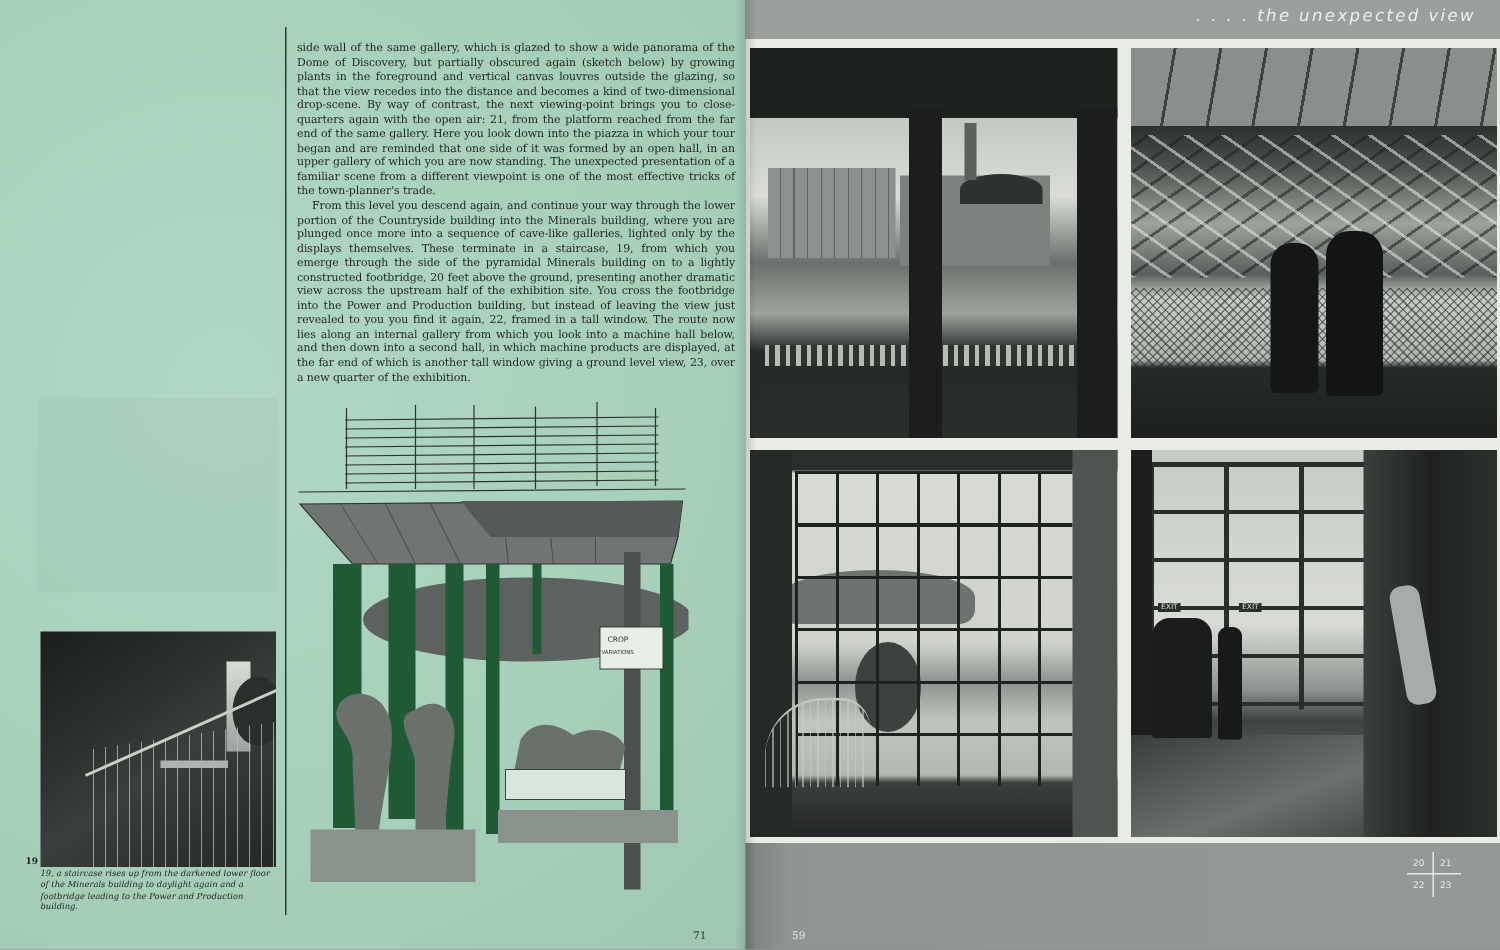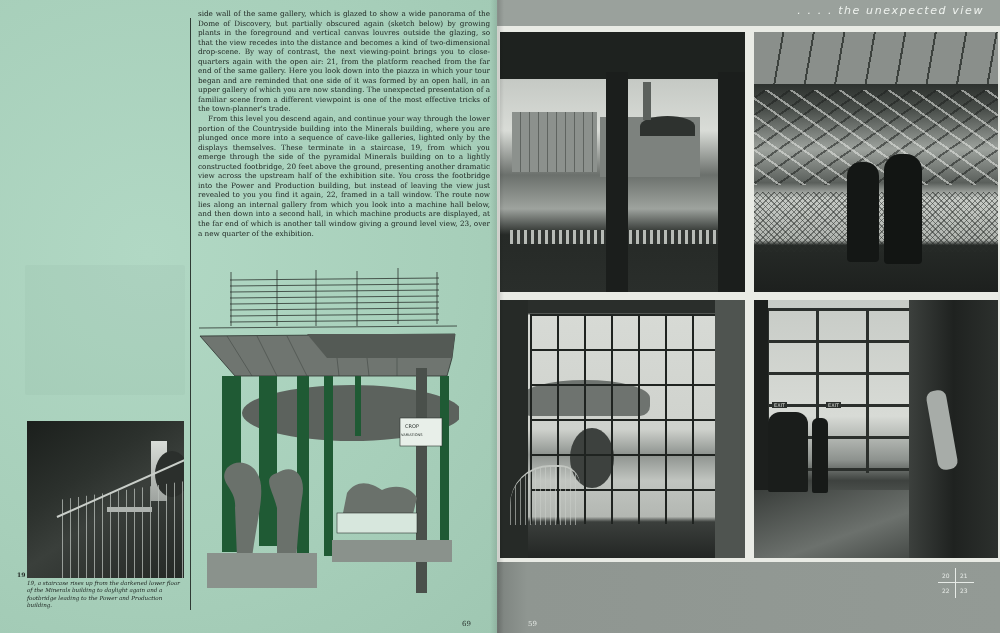--- a/index.html
+++ b/index.html
@@ -14,21 +14,21 @@
   }
   .ghost-bleed {
     position: absolute; left: 25px; top: 265px; width: 160px; height: 130px;
     background: rgba(0,0,0,0.025); border-radius: 2px;
   }
   .col-rule {
     position: absolute; left: 190px; top: 18px; width: 1px; height: 592px;
     background: #2f3a34;
   }
   .body-text {
-    position: absolute; left: 198px; top: 9px; width: 292px;
+    position: absolute; left: 198px; top: 27px; width: 292px;
     font-family: "DejaVu Serif", serif; font-size: 7.3px; line-height: 9.55px;
     color: #1d2420; text-align: justify; letter-spacing: -0.05px;
   }
   .body-text p { text-indent: 10px; }
   .body-text p.first { text-indent: 0; }
 
   
   .photo-19 {
     position: absolute; left: 27px; top: 421px; width: 157px; height: 157px;
     background:
@@ -246,21 +246,21 @@
   </g>
   <rect x="140" y="255" width="80" height="20" fill="#d7e7dd" stroke="#2c332f" stroke-width="0.6"></rect>
 
   <rect x="10" y="295" width="110" height="35" fill="#8a928c"></rect>
   <rect x="135" y="282" width="120" height="22" fill="#8a928c"></rect>
 
   <rect x="203" y="160" width="42" height="28" fill="#e8efe9" stroke="#2c332f" stroke-width="0.6"></rect>
   <text x="208" y="170" font-family="DejaVu Sans, sans-serif" font-size="5" fill="#2c332f">CROP</text>
   <text x="204" y="178" font-family="DejaVu Sans, sans-serif" font-size="3.6" fill="#2c332f">VARIATIONS</text>
 </svg>
-<div class="page-num-left">69</div>
+<div class="page-num-left">71</div>
 
 <div class="page-right"></div>
 <div class="header-strip">
 </div>
 <div class="running-head">. . . . the unexpected view</div>
 <div class="white-frame"></div>
 
 <div class="photo p20">
   <div class="bldg"></div>
   <div class="hall"></div>

